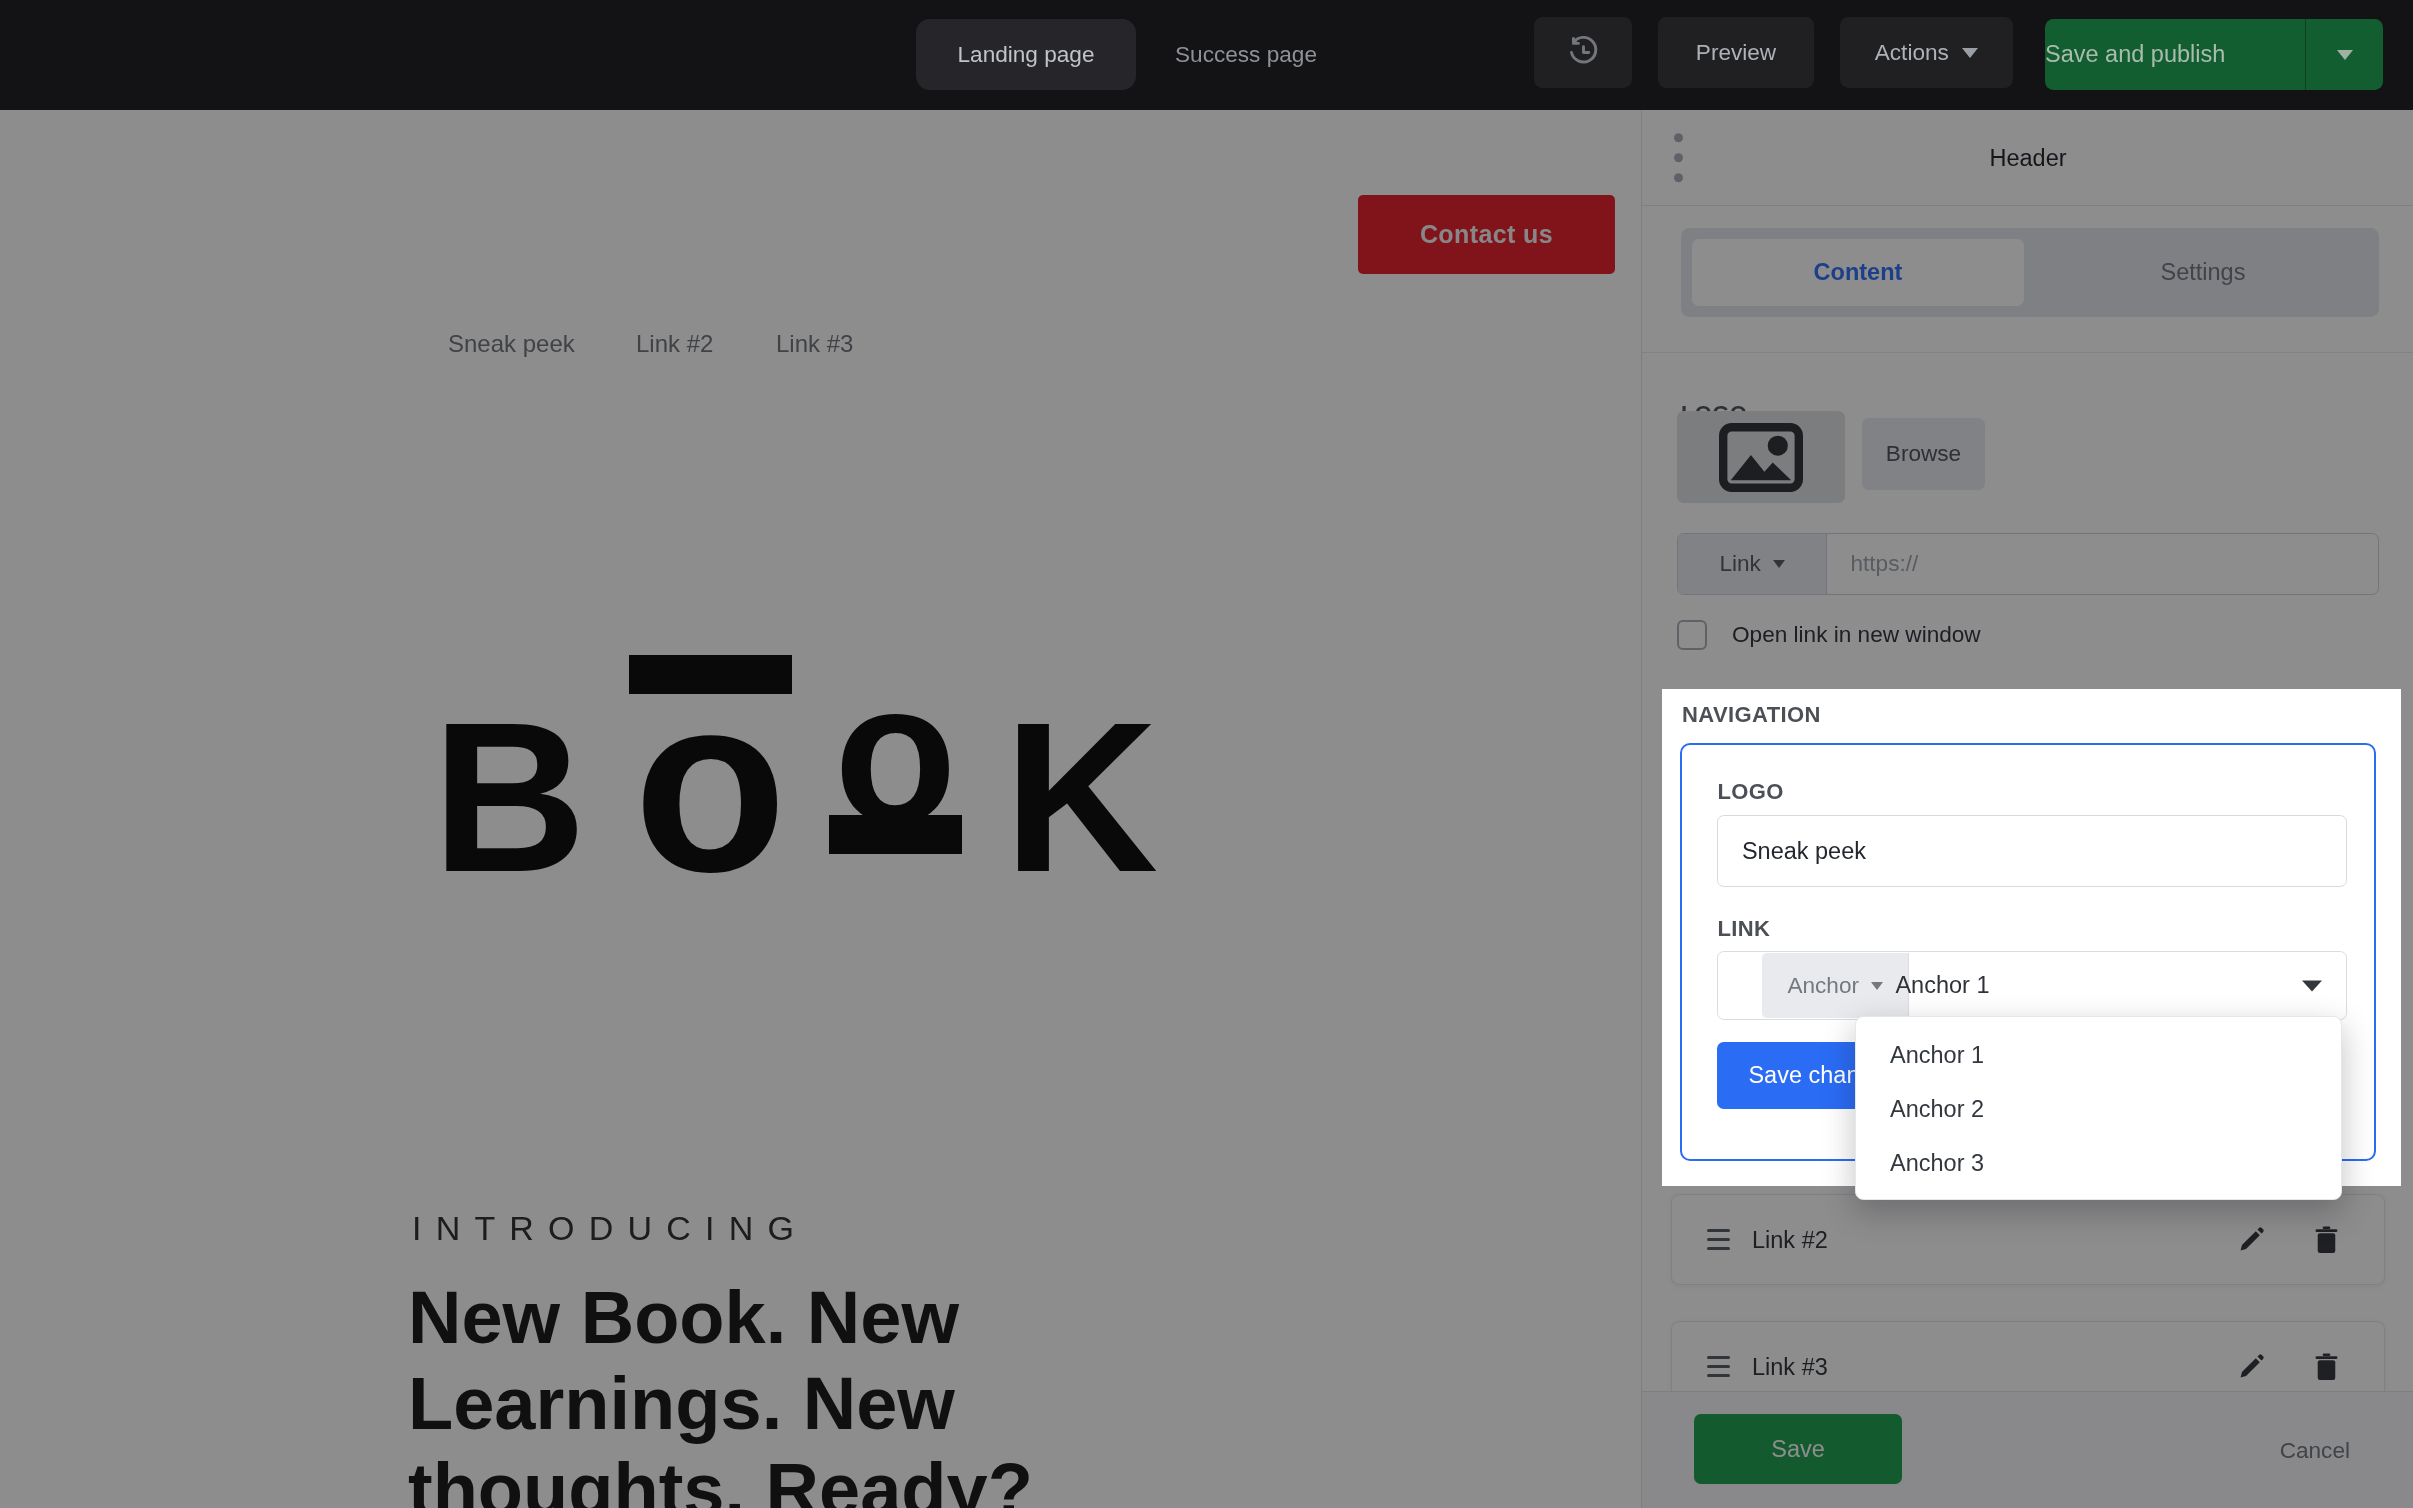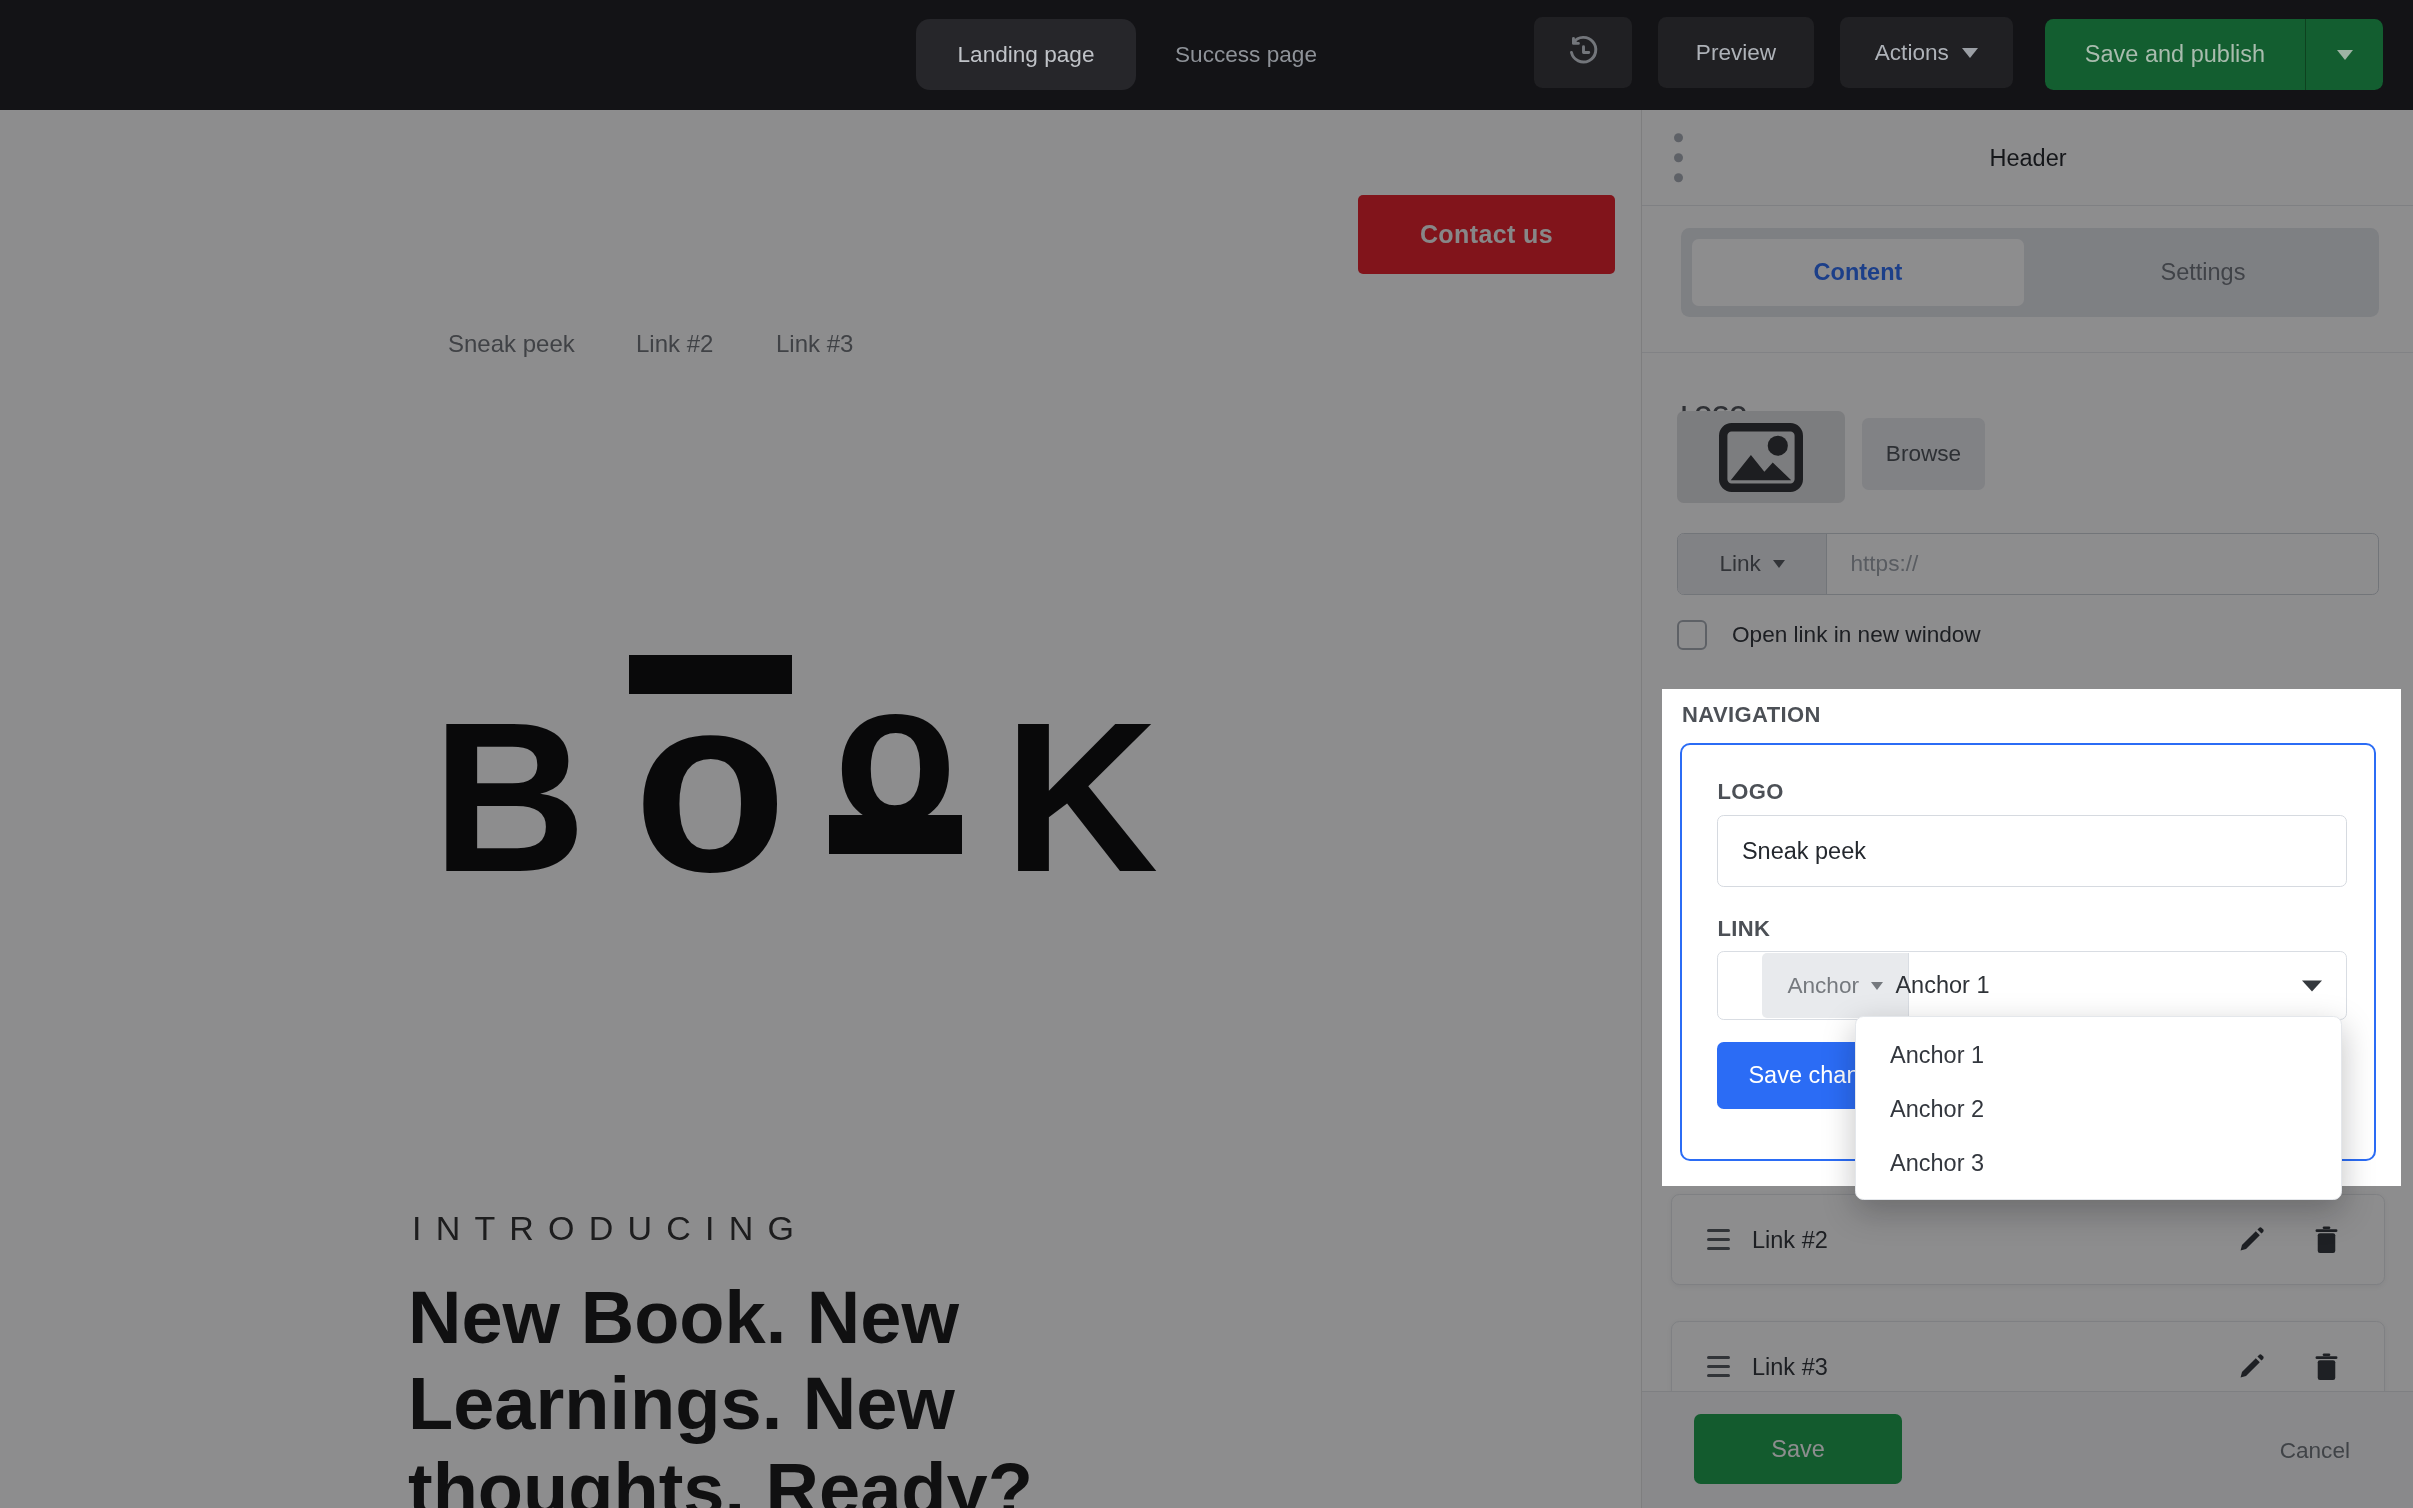--- a/index.html
+++ b/index.html
@@ -8,21 +8,21 @@
 
   
   .topbar{position:absolute;left:0;top:0;width:2413px;height:110px;background:#131316;z-index:40;}
   .tb-tab{position:absolute;top:19px;height:71px;width:220px;display:flex;align-items:center;justify-content:center;
           font-size:22.6px;color:#8e9298;border-radius:14px;cursor:pointer;}
   .tb-tab.active{background:#26262a;color:#c0c3c8;}
   .tb-btn{position:absolute;top:17px;height:71px;background:#202023;border-radius:8.4px;display:flex;align-items:center;
           justify-content:center;gap:13.4px;color:#aeb2b8;font-size:22.6px;cursor:pointer;}
   .caret{width:0;height:0;border-left:8.4px solid transparent;border-right:8.4px solid transparent;border-top:10px solid #9b9fa5;}
   .tb-save{position:absolute;left:2045px;top:19px;width:338px;height:71px;background:#135e30;border-radius:8.4px;display:flex;z-index:1;}
-  .tb-save .main{width:260px;display:flex;align-items:center;justify-content:center;color:#a9bcae;font-size:23.5px;cursor:pointer;}
+  .tb-save .main{width:260px;display:flex;align-items:center;color:#a9bcae;font-size:23.5px;cursor:pointer;}
   .tb-save .split{width:78px;display:flex;align-items:center;justify-content:center;border-left:1.7px solid #0d421f;cursor:pointer;}
   .tb-save .split .caret{border-top-color:#9fb3a4;}
 
   
   .canvas{position:absolute;left:0;top:110px;width:1641px;height:1399px;background:#ffffff;z-index:1;}
   .pg-nav a{position:absolute;top:220px;font-size:24px;color:#6e7277;text-decoration:none;cursor:pointer;}
   .pg-cta{position:absolute;left:1358px;top:85px;width:257px;height:79px;background:#e81c26;border-radius:5px;
           display:flex;align-items:center;justify-content:center;color:#f4f4f4;font-size:25px;font-weight:bold;letter-spacing:0.4px;cursor:pointer;}
   .pg-logo{position:absolute;left:432px;top:549px;display:flex;align-items:baseline;gap:47px;
            font-family:"DejaVu Sans",sans-serif;font-weight:bold;color:#070707;}

